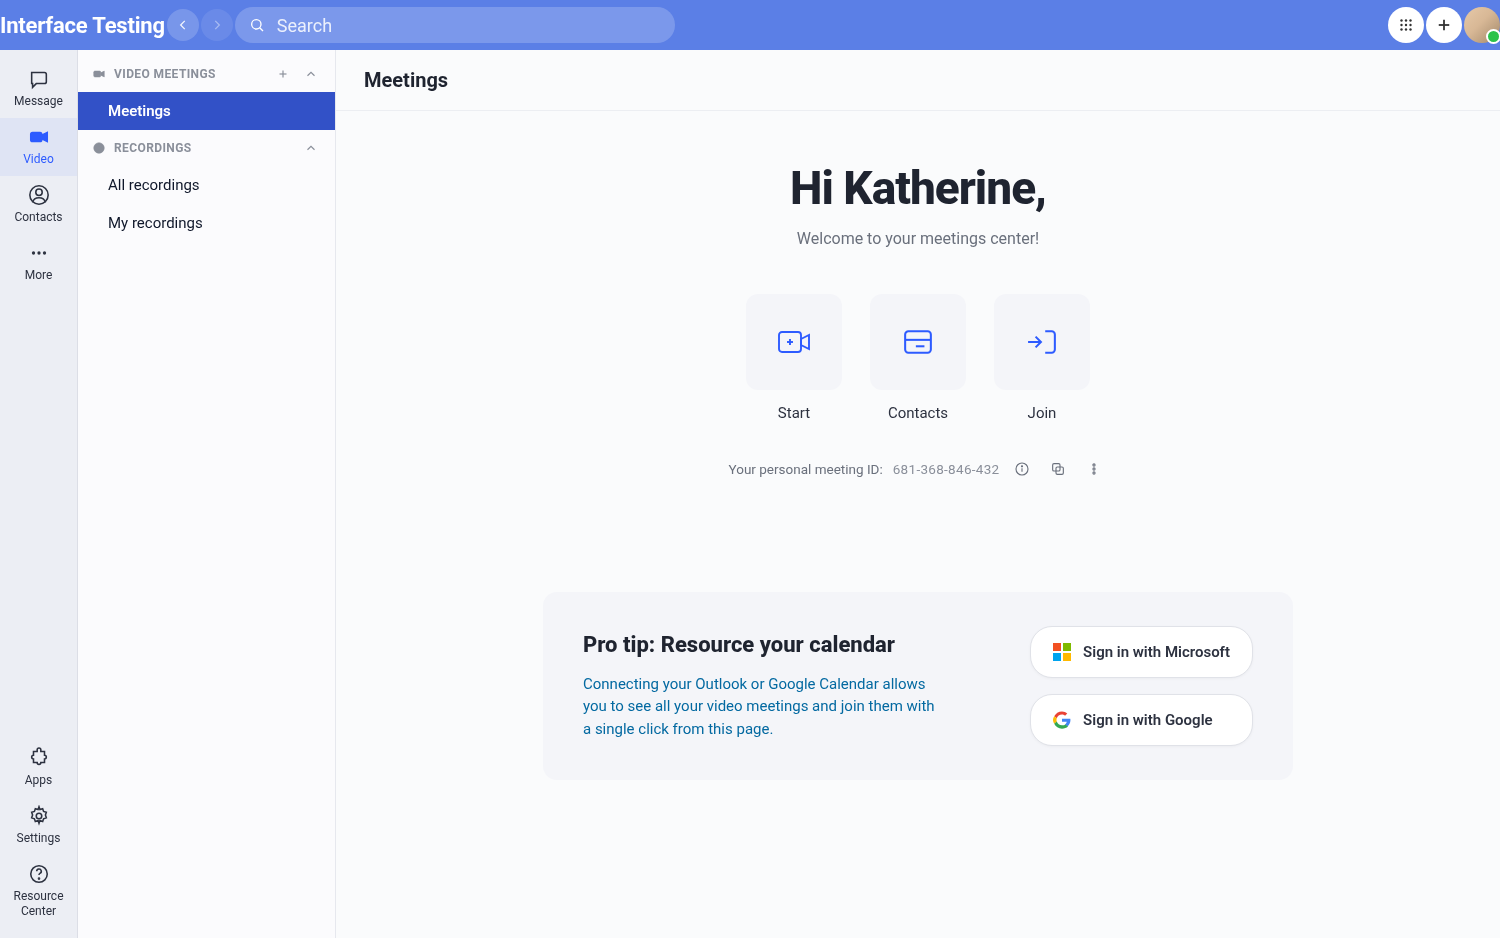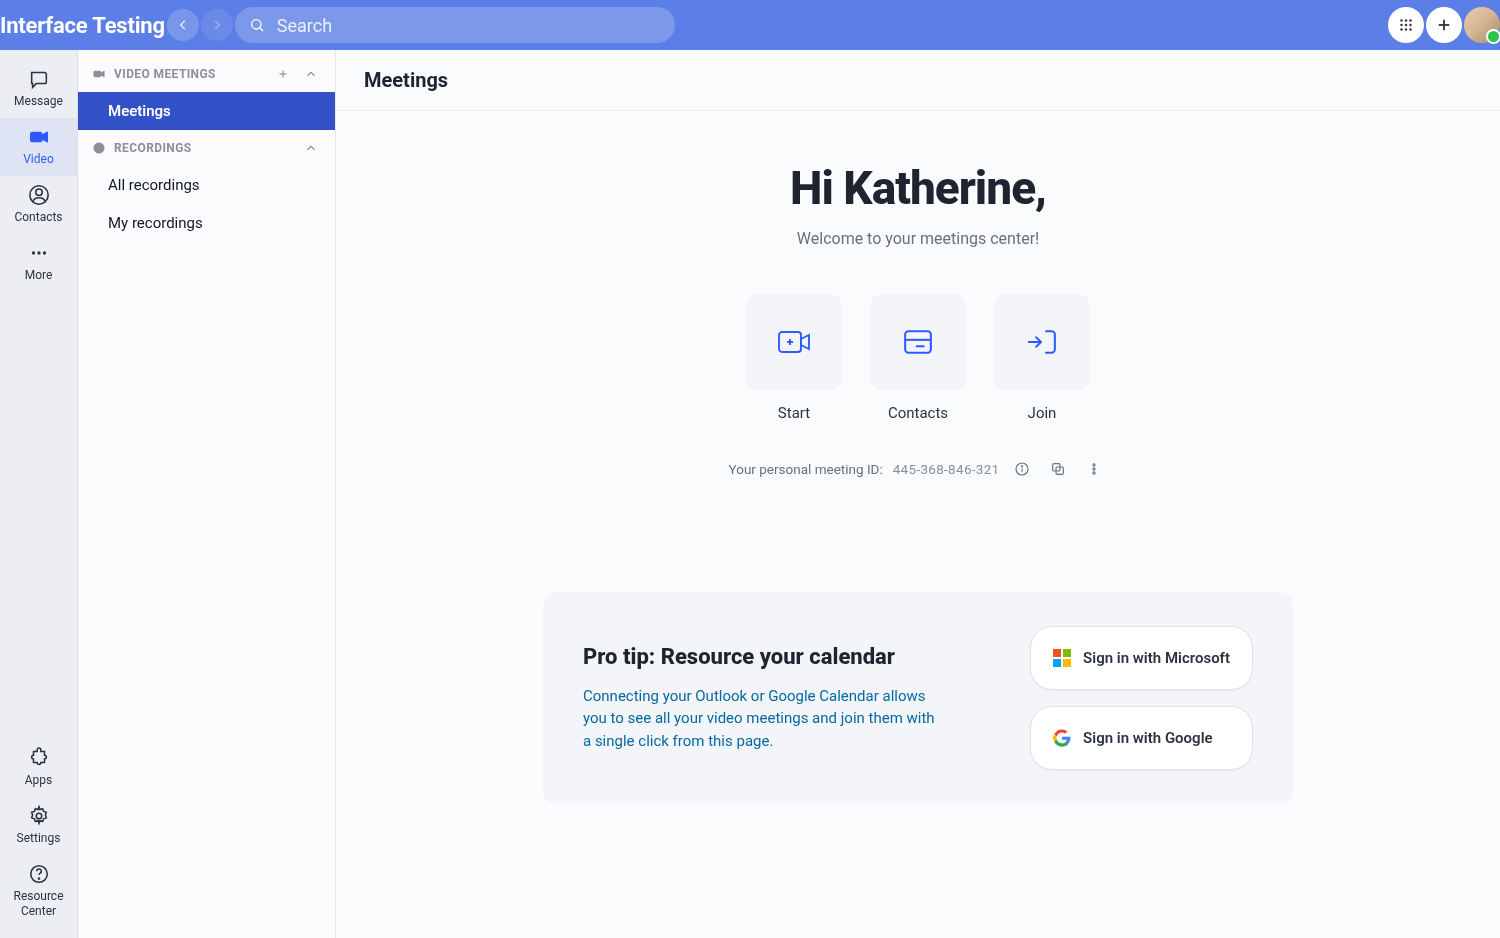--- a/index.html
+++ b/index.html
@@ -68,21 +68,21 @@
   .pmi{margin-top:34px;display:flex;align-items:center;gap:10px;font-size:13.5px;color:var(--muted);}
   .pmi .id{color:#8a8f9a;letter-spacing:.3px;}
   .pmi .ic{width:26px;height:26px;display:flex;align-items:center;justify-content:center;cursor:pointer;border-radius:4px;}
   .pmi .ic svg{width:16px;height:16px;stroke:#6a707c;fill:none;stroke-width:1.7;}
 
   .tip{margin:110px auto 40px;max-width:750px;width:100%;background:var(--card);border-radius:14px;padding:34px 40px;display:flex;gap:40px;align-items:center;}
   .tip .txt{flex:1;}
   .tip h3{margin:0 0 16px;font-size:22px;font-weight:800;}
   .tip p{margin:0;color:#0369a1;font-size:15px;line-height:1.5;max-width:360px;}
   .tip .btns{display:flex;flex-direction:column;gap:16px;}
-  .signin{display:flex;align-items:center;gap:12px;border:1px solid #e0e2e8;background:#fff;border-radius:22px;padding:22px 22px;font-size:15px;font-weight:600;color:#2d3240;cursor:pointer;box-shadow:0 1px 3px rgba(0,0,0,.04);}
+  .signin{display:flex;align-items:center;gap:12px;border:1px solid #e0e2e8;background:#fff;border-radius:22px;padding:16px 22px;font-size:15px;font-weight:600;color:#2d3240;cursor:pointer;box-shadow:0 1px 3px rgba(0,0,0,.04);}
   .signin .logo{width:18px;height:18px;display:grid;}
   .ms-logo{grid-template:1fr 1fr/1fr 1fr;gap:1.5px;}
   .ms-logo span:nth-child(1){background:#f25022;}
   .ms-logo span:nth-child(2){background:#7fba00;}
   .ms-logo span:nth-child(3){background:#00a4ef;}
   .ms-logo span:nth-child(4){background:#ffb900;}
 </style>
 </head>
 <body>
 
@@ -267,21 +267,21 @@
                 <polyline points="9 9 14 14 9 19"></polyline>
                 <line x1="14" y1="14" x2="2" y2="14"></line>
               </svg>
             </div>
           <span class="label">Join</span>
         </div>
       </div>
 
       <div class="pmi">
         <span>Your personal meeting ID:</span>
-        <span class="id">445-368-846-321</span>
+        <span class="id">681-368-846-432</span>
         <div class="ic">
             <svg viewBox="0 0 24 24">
               <circle cx="12" cy="12" r="9"></circle>
               <line x1="12" y1="11" x2="12" y2="16"></line>
               <circle cx="12" cy="8" r=".8" fill="#6a707c"></circle>
             </svg>
           </div>
         <div class="ic">
             <svg viewBox="0 0 24 24">
               <rect x="9" y="9" width="11" height="11" rx="2"></rect>

